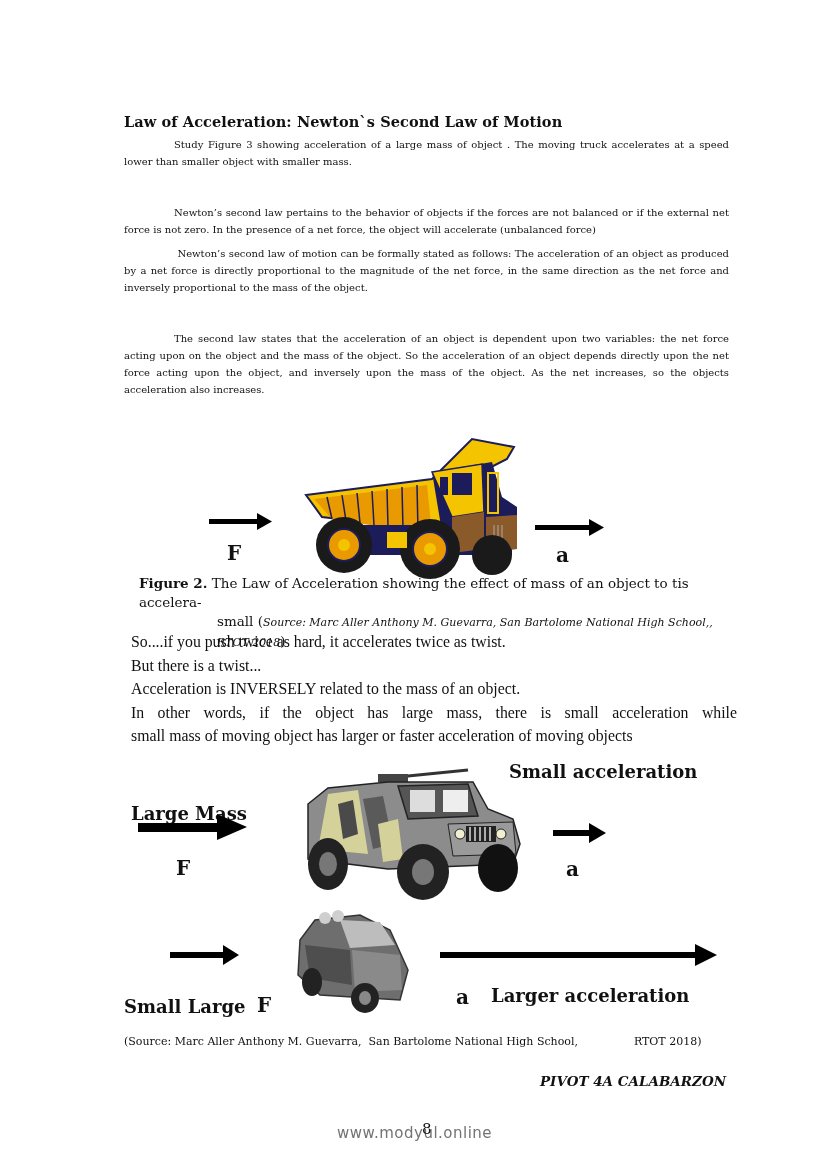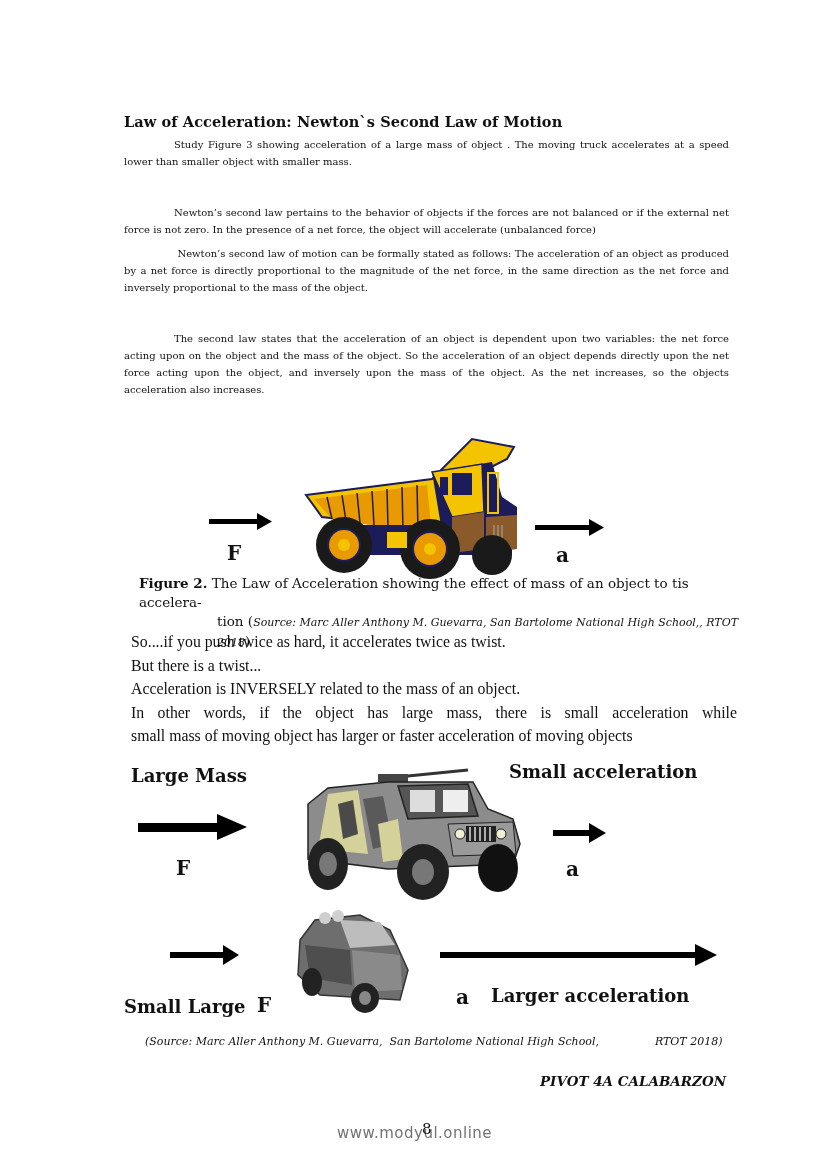--- a/index.html
+++ b/index.html
@@ -11,21 +11,21 @@
     .para .indent { display: inline-block; width: 50px; }
     .lines { left: 131px; width: 606px; font-family: "Liberation Serif", serif; font-size: 15.8px; line-height: 23.5px; }
     .lines div { text-align: justify; text-align-last: left; }
     .lines .just { text-align-last: justify; }
     .caption { left: 139px; width: 600px; font-size: 13.5px; line-height: 19px; }
     .caption .fig { font-weight: bold; }
     .caption .src { font-style: italic; font-size: 11px; }
     .cap2 { padding-left: 78px; }
     .label-bold { font-weight: bold; font-size: 18px; }
     .letter { font-weight: bold; font-size: 20px; }
-    .source2 { left: 145px; top: 1035px; font-style: italic; font-size: 11px; white-space: pre; }
+    .source2 { left: 124px; top: 1035px; font-size: 11px; white-space: pre; }
     .footer { right: 100px; top: 1073px; font-style: italic; font-size: 13.5px; font-weight: bold; }
     .pagenum { left: 422px; top: 1120px; font-size: 15px; }
     .watermark { left: 337px; top: 1124px; font-family: "DejaVu Sans", sans-serif; font-size: 15px; color: #737373; letter-spacing: 0.5px; }
     svg { position: absolute; overflow: visible; }
   </style>
 </head>
 <body>
 
 <div class="abs heading">Law of Acceleration:  Newton`s Second Law of Motion</div>
 
@@ -80,32 +80,32 @@
 </svg>
 
 <svg style="left:535px; top:519px;" width="70" height="18">
   <rect x="0" y="6" width="55" height="5" fill="#000"></rect>
   <polygon points="54,0 69,8.5 54,17" fill="#000"></polygon>
 </svg>
 <div class="abs letter" style="left:556px; top:543px;">a</div>
 
 <div class="abs caption" style="top:574px;">
   <div><span class="fig">Figure 2.</span><span> The Law of Acceleration showing the effect of mass of an object to tis accelera-</span></div>
-  <div class="cap2"><span>tion (</span><span class="src">Source: Marc Aller Anthony M. Guevarra, San Bartolome National High School,, RTOT 2018</span><span>)</span></div>
+  <div class="cap2"><span>small (</span><span class="src">Source: Marc Aller Anthony M. Guevarra, San Bartolome National High School,, RTOT 2018</span><span>)</span></div>
 </div>
 
 <div class="abs lines" style="top:630px;">
   <div>So....if you push twice as hard, it accelerates twice as twist.</div>
   <div>But there is a twist...</div>
   <div>Acceleration is  INVERSELY  related to the mass of an object.</div>
   <div class="just">In other words, if the object has large mass, there is small acceleration while</div>
   <div>small  mass of moving object has larger or faster acceleration of moving objects</div>
 </div>
 
-<div class="abs label-bold" style="left:131px; top:765px;">Large Mass</div>
+<div class="abs label-bold" style="left:131px; top:803px;">Large Mass</div>
 <div class="abs label-bold" style="left:509px; top:761px;">Small acceleration</div>
 
 <svg style="left:138px; top:814px;" width="110" height="26">
   <rect x="0" y="9" width="80" height="9" fill="#000"></rect>
   <polygon points="79,0 109,13 79,26" fill="#000"></polygon>
 </svg>
 <div class="abs letter" style="left:176px; top:856px;">F</div>
 
 <svg style="left:298px; top:764px;" width="225" height="135" viewBox="0 0 225 135">
   <line x1="90" y1="14" x2="170" y2="6" stroke="#333" stroke-width="3"></line>

